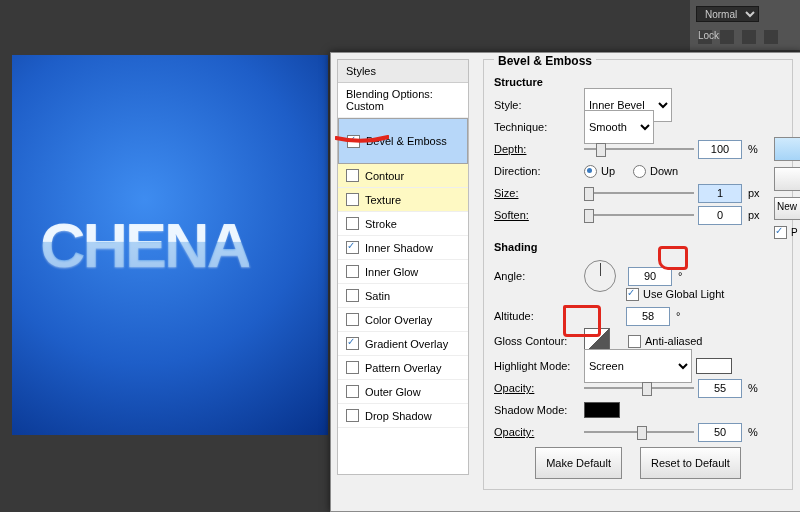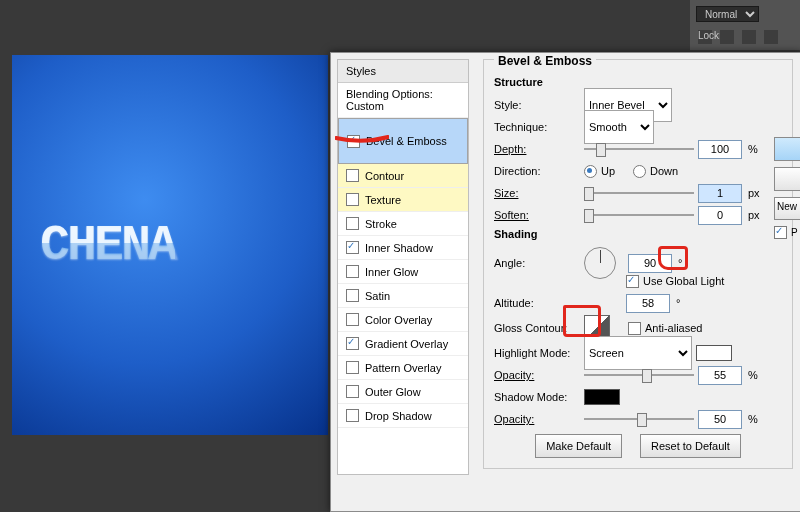--- a/index.html
+++ b/index.html
@@ -7,21 +7,21 @@
 
 
 .dark-panel{position:absolute;right:0;top:0;width:110px;height:50px;background:#535353;color:#c8c8c8}
 .dp-row{display:flex;align-items:flex-end;height:22px;padding:0 6px;gap:6px}
 .dp-sel{background:#2d2d2d;border:1px solid #1a1a1a;color:#ccc;height:16px;font-size:10px;padding:0 4px}
 .dp-icons span{width:14px;height:14px;display:inline-block;background:#3d3d3d;margin-left:2px}
 
 
 .canvas-wrap{position:absolute;left:12px;top:55px;width:316px;height:380px;background:#1b1b1b}
 .canvas{position:absolute;left:0;top:0;width:316px;height:380px;background:radial-gradient(circle at 42% 38%,#3e8cf0 0%,#1e5ec8 55%,#06318a 100%);display:flex;align-items:center;justify-content:flex-start;padding-left:28px;box-sizing:border-box}
-.chena{font-family:Liberation Mono, monospace;font-weight:900;font-size:50px;letter-spacing:-3px;color:transparent;background:linear-gradient(#e9f4ff 0%,#dff0ff 45%,#78b4ef 46%,#5d9de6 100%);-webkit-background-clip:text;background-clip:text;text-shadow:0 1px 2px rgba(255,255,255,.4)}
+.chena{font-family:Liberation Sans, sans-serif;font-weight:900;font-size:63px;letter-spacing:-3px;color:transparent;background:linear-gradient(#e9f4ff 0%,#dff0ff 45%,#78b4ef 46%,#5d9de6 100%);-webkit-background-clip:text;background-clip:text;text-shadow:0 1px 2px rgba(255,255,255,.4)}
 
 
 .dlg{position:absolute;left:330px;top:52px;width:470px;height:458px;background:#f0f0f0;border:1px solid #8b8b8b;box-shadow:0 0 8px rgba(0,0,0,.6)}
 .titlebar{height:22px;background:linear-gradient(#f9f9f9,#e4e4e4);border-bottom:1px solid #c0c0c0;padding:4px 8px;font-size:12px}
 .dlg-body{display:flex;height:calc(100% - 30px)}
 
 
 .stylelist{width:130px;margin:6px;border:1px solid #bfbfbf;background:#fff}
 .sl-head{background:#eaeaea;padding:5px 8px;border-bottom:1px solid #ccc;font-weight:400}
 .sl-item{padding:5px 8px;border-bottom:1px solid #eee;display:flex;align-items:center;gap:6px;cursor:default}
@@ -44,21 +44,21 @@
 .slider .track{position:absolute;left:0;right:0;top:6px;height:2px;background:#a0a0a0}
 .slider .thumb{position:absolute;top:1px;width:8px;height:12px;background:#e8e8e8;border:1px solid #7a7a7a}
 .num{width:38px;height:15px;border:1px solid #7a98b8;background:#fff;font-size:11px;text-align:center}
 .pct{padding-left:2px}
 .radio{width:11px;height:11px;border:1px solid #777;border-radius:50%;background:#fff;display:inline-block;position:relative}
 .radio.on:after{content:"";position:absolute;left:2px;top:2px;width:5px;height:5px;background:#3a7abf;border-radius:50%}
 .swatch{width:34px;height:14px;border:1px solid #555;display:inline-block}
 .contour{width:24px;height:24px;border:1px solid #666;background:linear-gradient(135deg,#fff 49%,#555 50%)}
 .anglewidget{width:30px;height:30px;border:1px solid #888;border-radius:50%;position:relative;margin-right:8px}
 .anglewidget:after{content:"";position:absolute;left:50%;top:2px;width:1px;height:13px;background:#444}
-.btn{height:24px;padding:0 10px;border:1px solid #8a8a8a;background:linear-gradient(#fefefe,#e1e1e1);font-size:11px}
+.btn{height:32px;padding:0 10px;border:1px solid #8a8a8a;background:linear-gradient(#fefefe,#e1e1e1);font-size:11px}
 .btnrow{display:flex;gap:18px;justify-content:center;margin-top:4px}
 
 
 .sidebtns{position:absolute;right:-1px;top:84px;width:28px}
 .sb{height:22px;border:1px solid #8a8a8a;background:linear-gradient(#fefefe,#e4e4e4);margin-bottom:6px}
 .sb.ok{background:linear-gradient(#cfeafd,#a6d4f7)}
 .pcb{display:flex;align-items:center;gap:4px;margin-top:4px;font-size:10px}
 
 
 .mark{position:absolute;border:3px solid #e1261c;border-radius:4px;pointer-events:none}
@@ -189,21 +189,21 @@
           <div class="row">
             <span class="lbl" style="text-decoration:underline">Soften:</span>
             <div class="slider">
                 <div class="track"></div>
                 <div class="thumb" style="left:0"></div>
               </div>
             <input class="num" value="0" style="">
             <span class="pct">px</span>
           </div>
 
-          <div class="subhead" style="margin-top:2px">Shading</div>
+          <div class="subhead" style="margin-top:15px">Shading</div>
 
           <div class="row" style="height:34px">
             <span class="lbl">Angle:</span>
             <div class="anglewidget"></div>
             <input class="num" value="90" style="">
             <span class="pct">°</span>
           </div>
           <div class="row" style="margin-top:-10px">
             <span class="lbl"></span>
               <span style="width:38px"></span>

